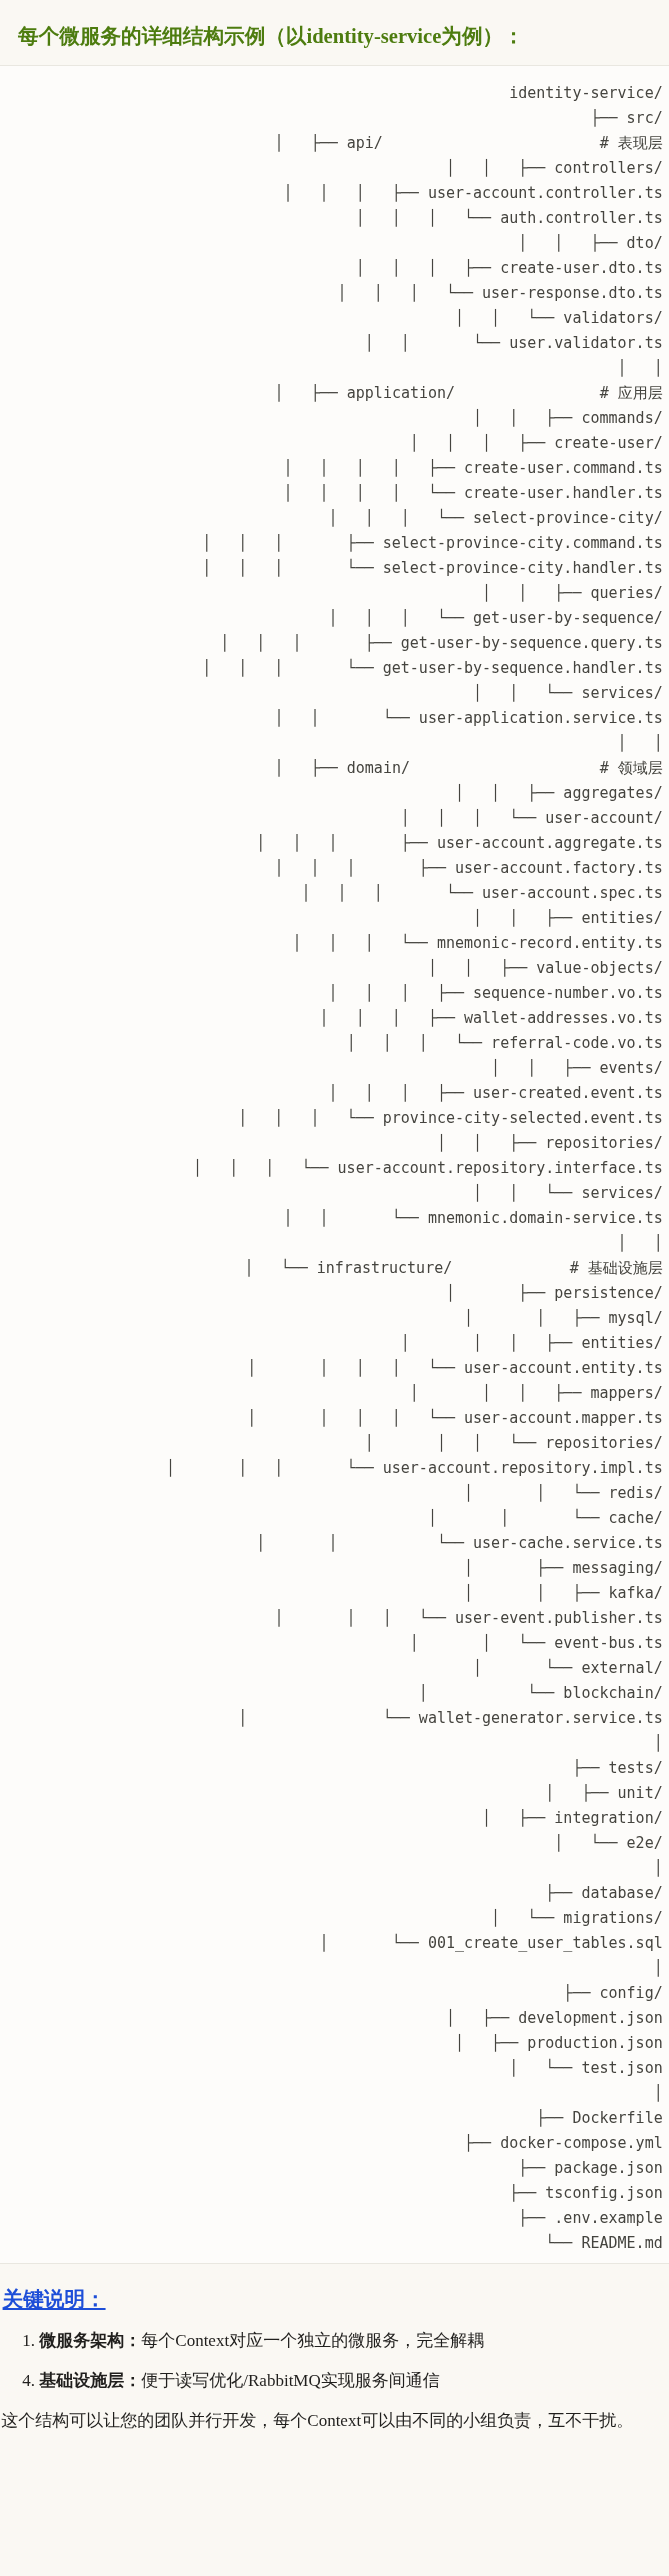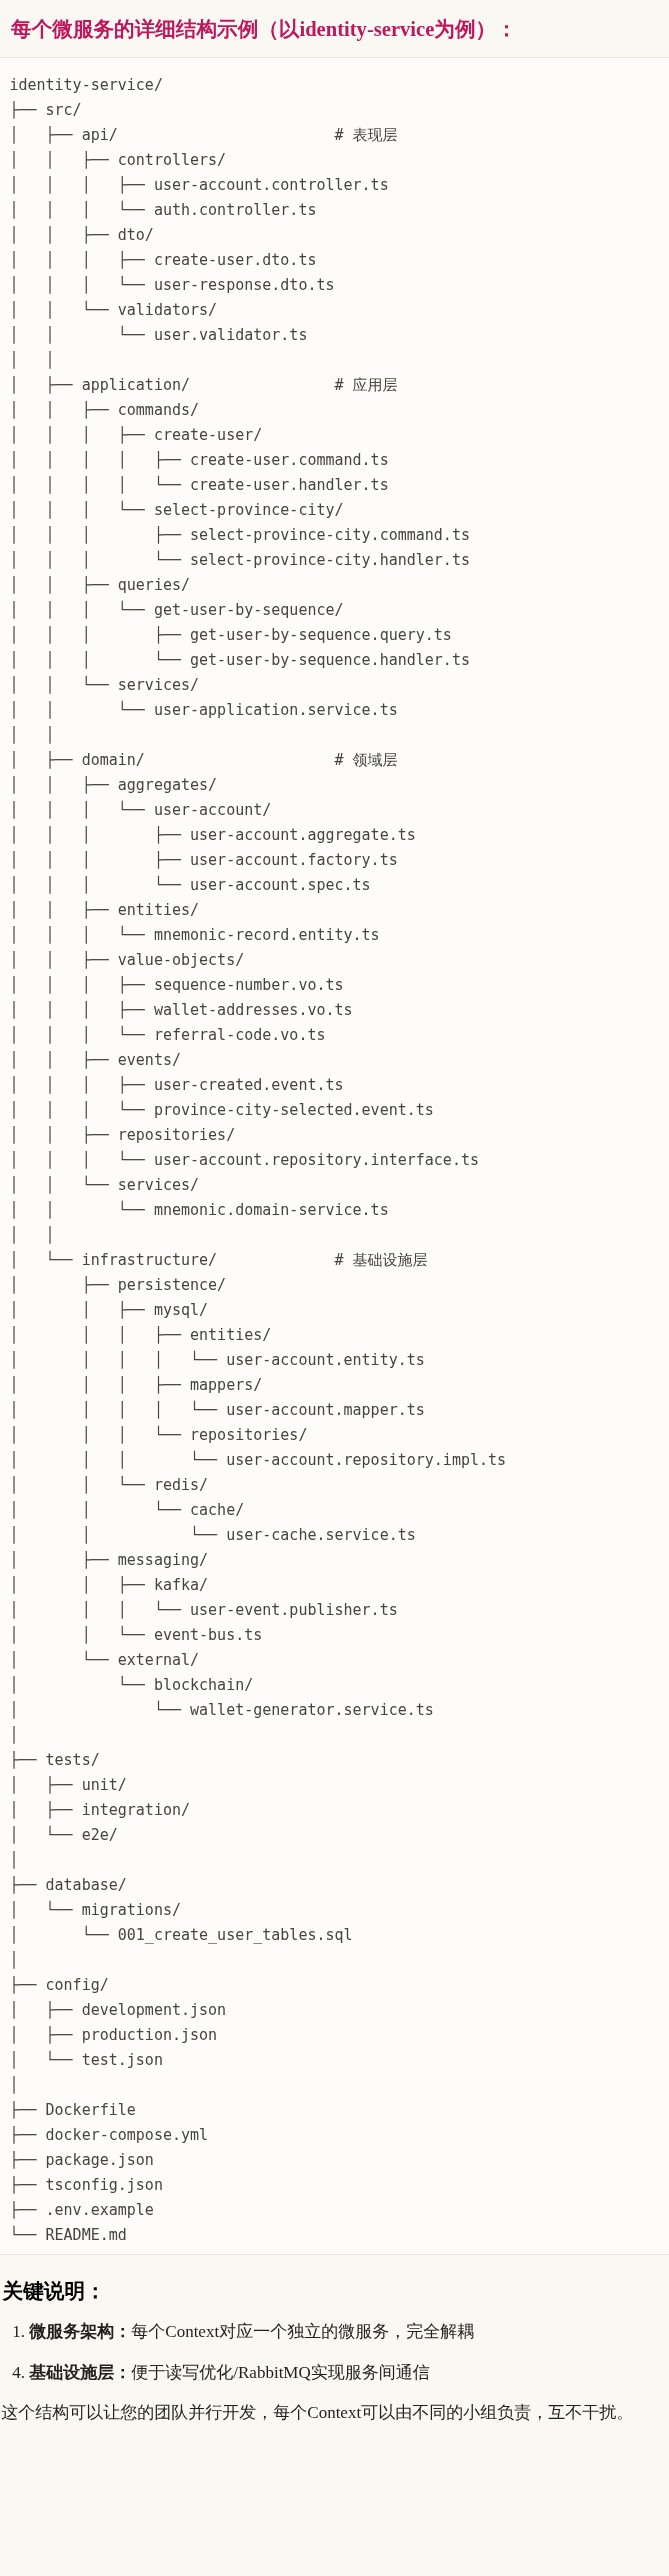--- a/index.html
+++ b/index.html
@@ -11,55 +11,57 @@
     min-height: 2576px;
     background: #faf8f3;
     color: #201f1d;
     font-family: "Liberation Serif", serif;
     box-sizing: border-box;
   }
   .doc-title {
     font-size: 20.6px;
     font-weight: 700;
     line-height: 1.35;
-    margin: 8px;
+    margin: 15px;
     padding: 7.5px 5px 0 3.1px;
-    color: #be185d;
+    color: #4d7c0f;
   }
   .code-block {
     margin-top: 13.8px;
     background: #fdfcfa;
     border-top: 0.6px solid #e9e7e0;
     border-bottom: 0.6px solid #e9e7e0;
     padding: 15px 6.3px 6.3px 9.4px;
     overflow: hidden;
   }
   .code-block pre {
     margin: 0;
     font-family: "DejaVu Sans Mono", monospace;
     font-size: 15px;
     line-height: 25px;
     color: #45443f;
     white-space: pre;
+    text-align: right;
   }
   .notes {
     padding: 0 6.3px 0 1.3px;
   }
   .notes-heading {
     font-size: 20.6px;
     font-weight: 700;
     margin: 22.5px 0 0 1.3px;
     line-height: 1.35;
-    color: #000000;
+    color: #1d4ed8;
+    text-decoration: underline;
   }
   .note-item {
     font-size: 17px;
     line-height: 1.55;
     margin-top: 13.8px;
-    padding-left: 11px;
+    padding-left: 21px;
   }
   .note-term {
     font-weight: 700;
   }
   .summary-paragraph {
     font-size: 17px;
     line-height: 1.55;
     margin-top: 13.8px;
     padding-left: 0;
   }

